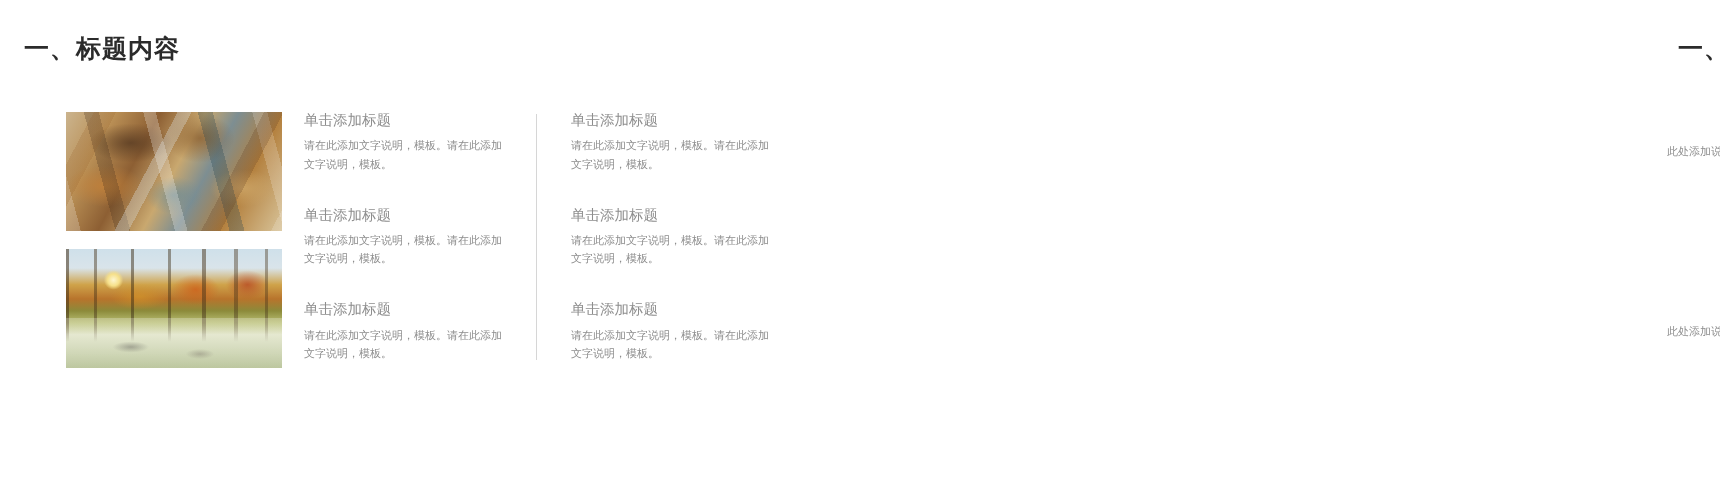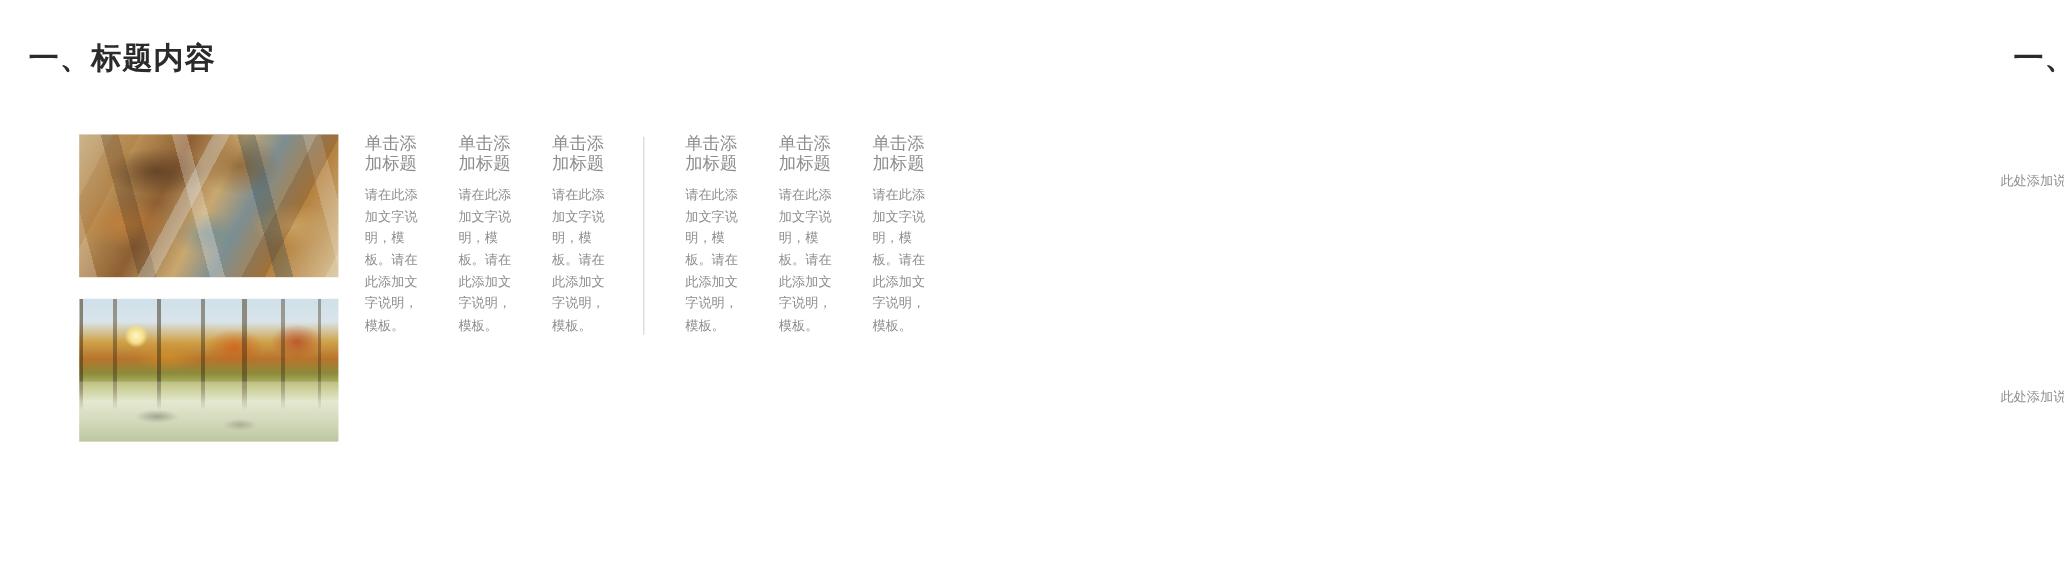--- a/index.html
+++ b/index.html
@@ -138,21 +138,21 @@
     position: absolute;
     left: 304px;
     top: 112px;
     width: 470px;
     display: flex;
     gap: 0;
   }
   .text-col {
     width: 200px;
     display: flex;
-    flex-direction: row;
+    flex-direction: column;
     gap: 34px;
   }
   .text-col.left { padding-right: 32px; }
   .col-divider {
     width: 1px;
     background: #d6d6d6;
     margin: 2px 34px 2px 0;
     align-self: stretch;
   }
   .tblock .tb-title {

